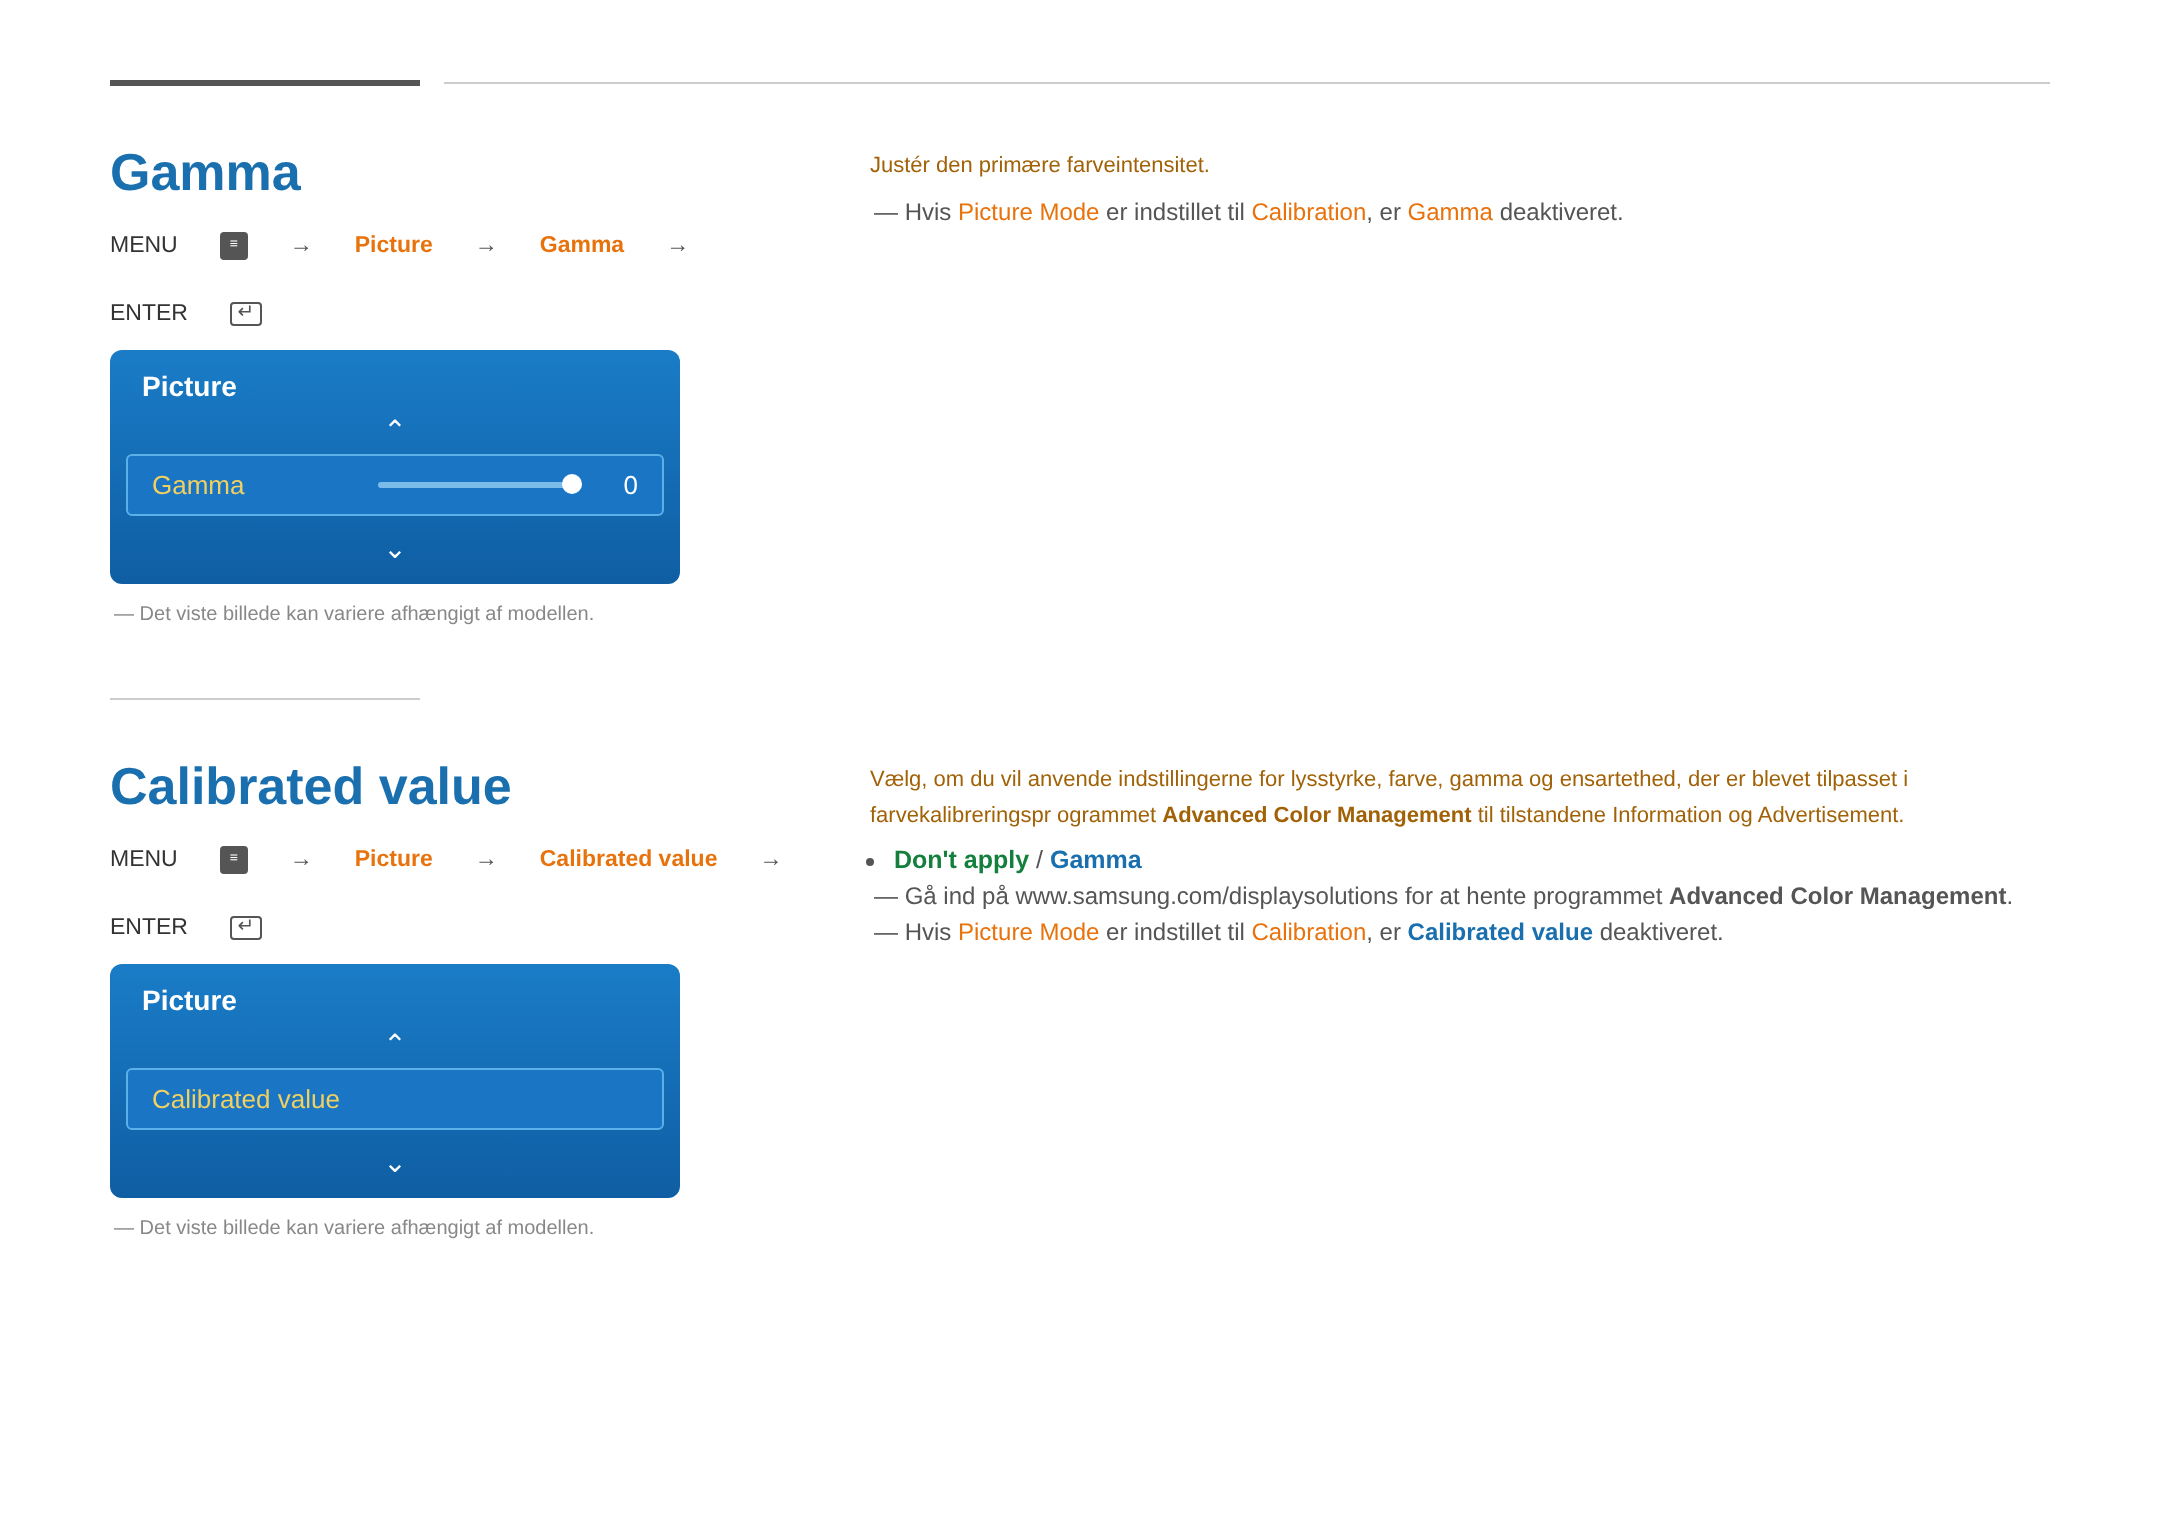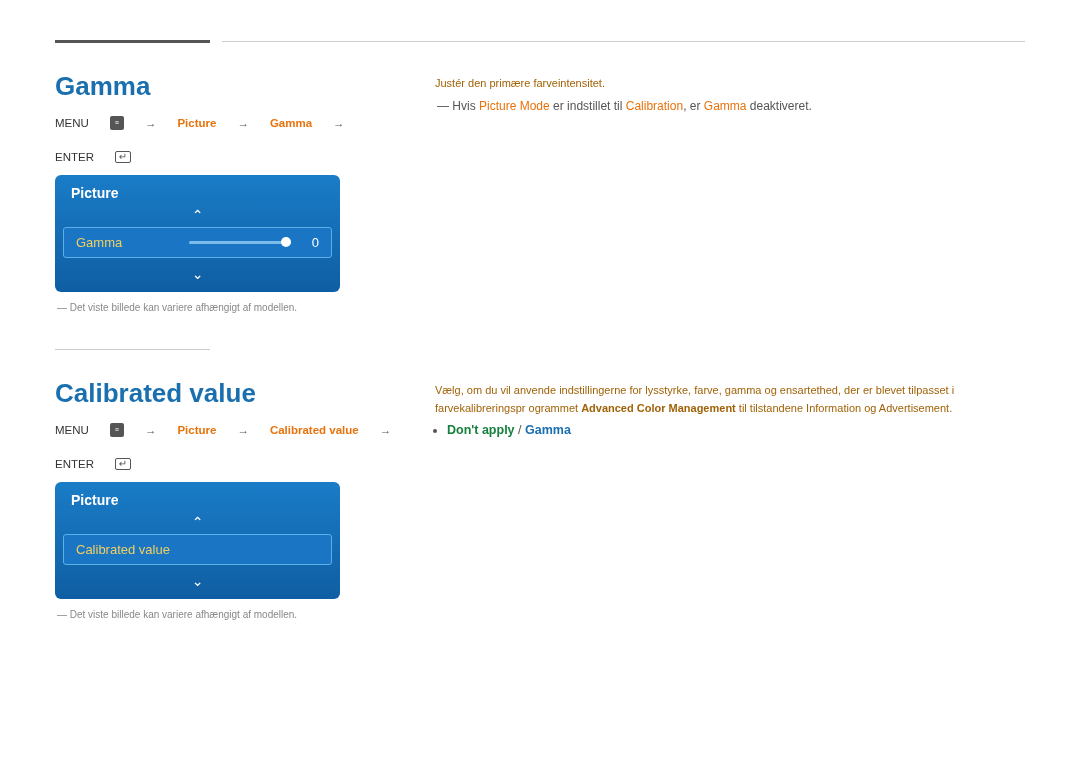--- a/index.html
+++ b/index.html
@@ -315,16 +315,22 @@
       <p class="right-desc">
         Vælg, om du vil anvende indstillingerne for lysstyrke, farve, gamma og ensartethed, der er blevet tilpasset i farvekalibreringspr ogrammet <span class="text-bold">Advanced Color Management</span> til tilstandene Information og Advertisement.
       </p>
       <ul class="bullet-list">
         <li>
           <span class="apply-links">
             <span class="dont-apply">Don't apply</span><span class="slash"> / </span><span class="apply-link">Gamma</span>
           </span>
         </li>
       </ul>
+      <p class="note-line">
+        Gå ind på www.samsung.com/displaysolutions for at hente programmet <span class="text-bold">Advanced Color Management</span>.
+      </p>
+      <p class="note-line">
+        Hvis <span class="text-orange">Picture Mode</span> er indstillet til <span class="text-orange">Calibration</span>, er <span class="text-blue">Calibrated value</span> deaktiveret.
+      </p>
     </div>
   </div>
 
 </div>
 
 </body></html>

